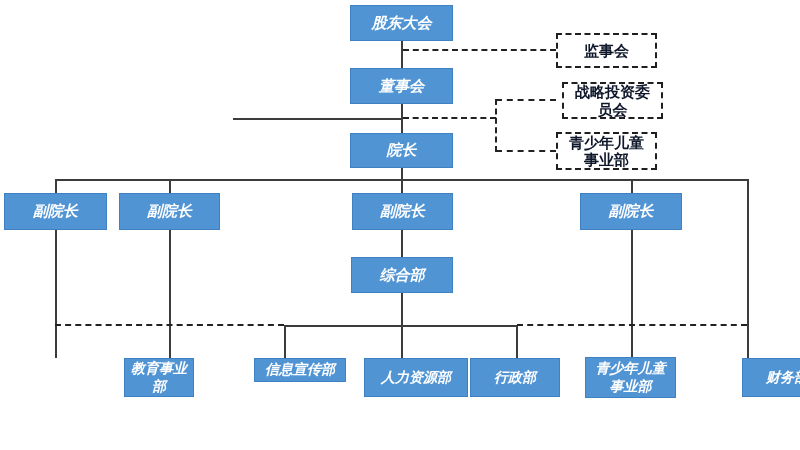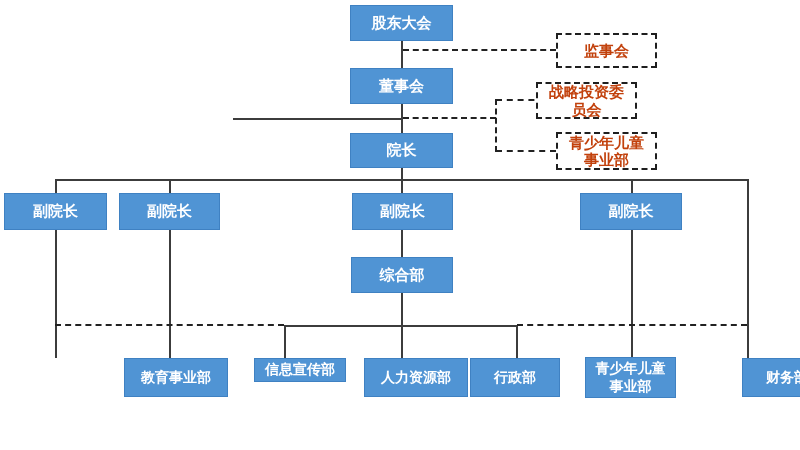--- a/index.html
+++ b/index.html
@@ -4,27 +4,27 @@
 <style>
   html,body{margin:0;padding:0;background:#ffffff;}
   #canvas{
     position:relative;width:800px;height:450px;background:#ffffff;overflow:hidden;
     font-family:"Liberation Sans","DejaVu Sans",sans-serif;
   }
   .node{
     position:absolute;box-sizing:border-box;
     background:#5094d4;border:1px solid #3f81c2;color:#ffffff;
     font-weight:bold;font-size:15px;line-height:1.25;
-    display:flex;align-items:center;justify-content:center;text-align:center;
+    display:flex;align-items:center;justify-content:center;text-align:center;font-style:italic;
   }
   .node.small{font-size:14px;}
   .node span{display:inline-block;padding:0 8px;}
   .dnode{
     position:absolute;box-sizing:border-box;
-    background:#ffffff;border:2px dashed #1f1f1f;color:#c2410c;
+    background:#ffffff;border:2px dashed #1f1f1f;color:#0f172a;
     font-weight:bold;font-size:15px;line-height:1.15;
     display:flex;align-items:center;justify-content:center;text-align:center;
   }
   .dnode span{display:inline-block;padding:0 8px;}
   .v{position:absolute;width:2px;background:#3c3c3c;}
   .h{position:absolute;height:2px;background:#3c3c3c;}
   .hd{position:absolute;height:0;border-top:2px dashed #222222;}
   .vd{position:absolute;width:0;border-left:2px dashed #222222;}
 </style>
 </head>
@@ -79,21 +79,21 @@
     <span>副院长</span>
   </div>
   <div class="node" style="left:580px;top:193px;width:102px;height:37px">
     <span>副院长</span>
   </div>
 
   <div class="node" style="left:351px;top:257px;width:102px;height:36px">
     <span>综合部</span>
   </div>
 
-  <div class="node small" style="left:124px;top:358px;width:104px;height:39px">
+  <div class="node small" style="left:124px;top:358px;width:70px;height:39px">
     <span style="padding:0 2px">教育事业部</span>
   </div>
   <div class="node small" style="left:254px;top:358px;width:92px;height:24px">
     <span style="padding:0 2px">信息宣传部</span>
   </div>
   <div class="node small" style="left:364px;top:358px;width:104px;height:39px">
     <span style="padding:0 2px">人力资源部</span>
   </div>
   <div class="node small" style="left:470px;top:358px;width:90px;height:39px">
     <span style="padding:0 2px">行政部</span>
@@ -101,20 +101,20 @@
   <div class="node small" style="left:585px;top:357px;width:91px;height:41px">
     <span>青少年儿童事业部</span>
   </div>
   <div class="node small" style="left:742px;top:358px;width:90px;height:39px">
     <span style="padding:0 2px">财务部</span>
   </div>
 
   <div class="dnode" style="left:556px;top:33px;width:101px;height:35px">
     <span>监事会</span>
   </div>
-  <div class="dnode" style="left:536px;top:82px;width:101px;height:37px">
+  <div class="dnode" style="left:562px;top:82px;width:101px;height:37px">
     <span>战略投资委员会</span>
   </div>
   <div class="dnode" style="left:556px;top:132px;width:101px;height:38px">
     <span>青少年儿童事业部</span>
   </div>
 
 </div>
 
 </body></html>

